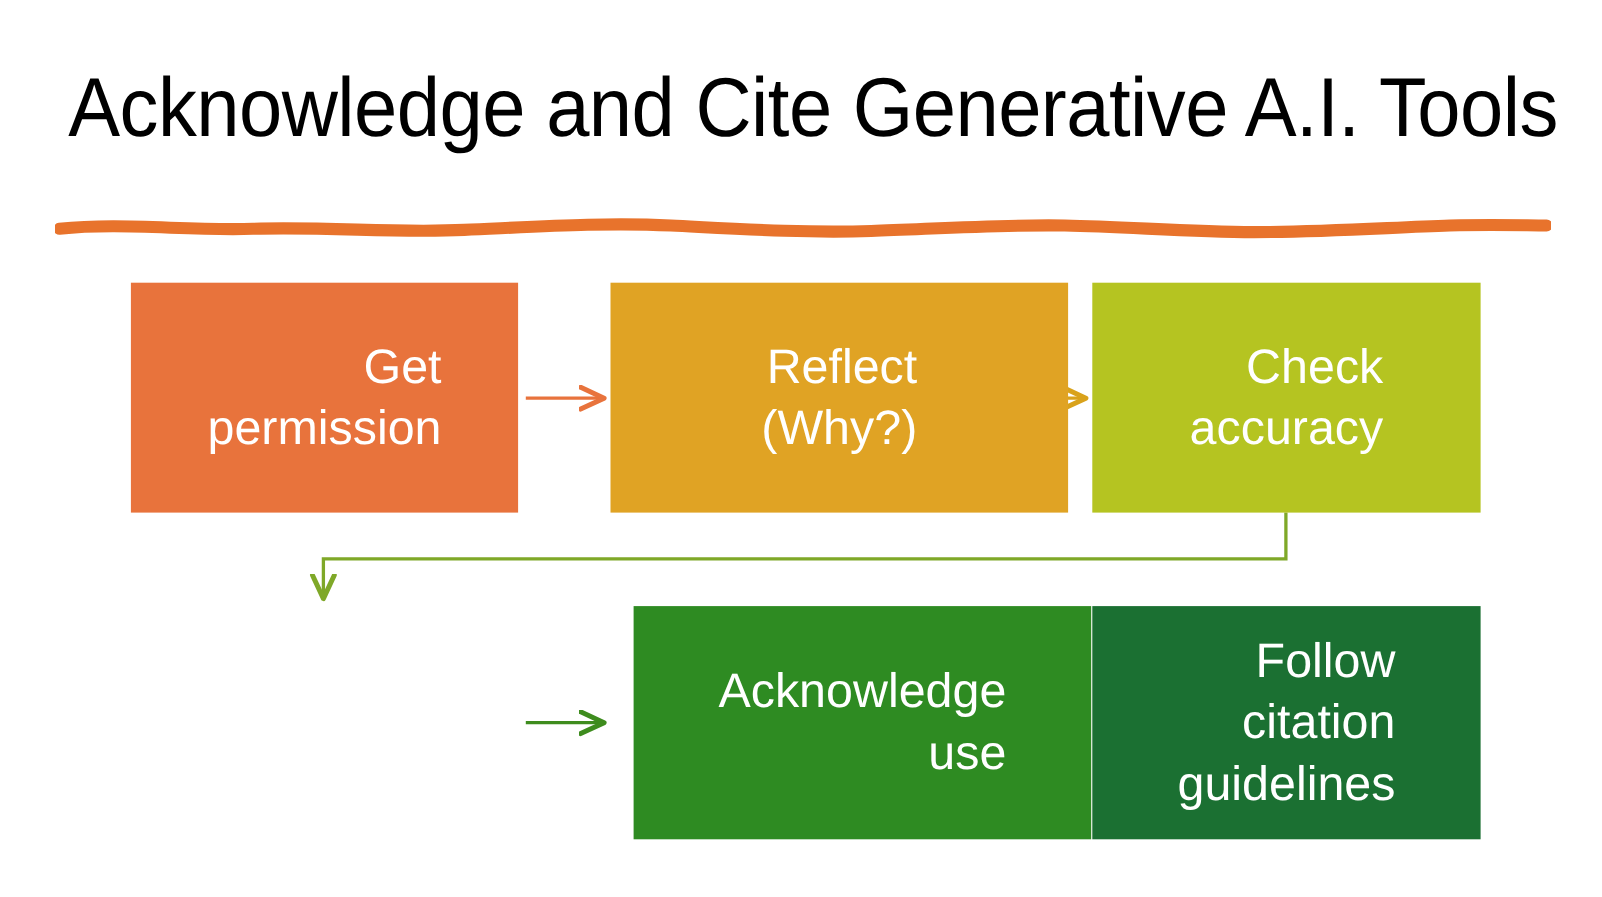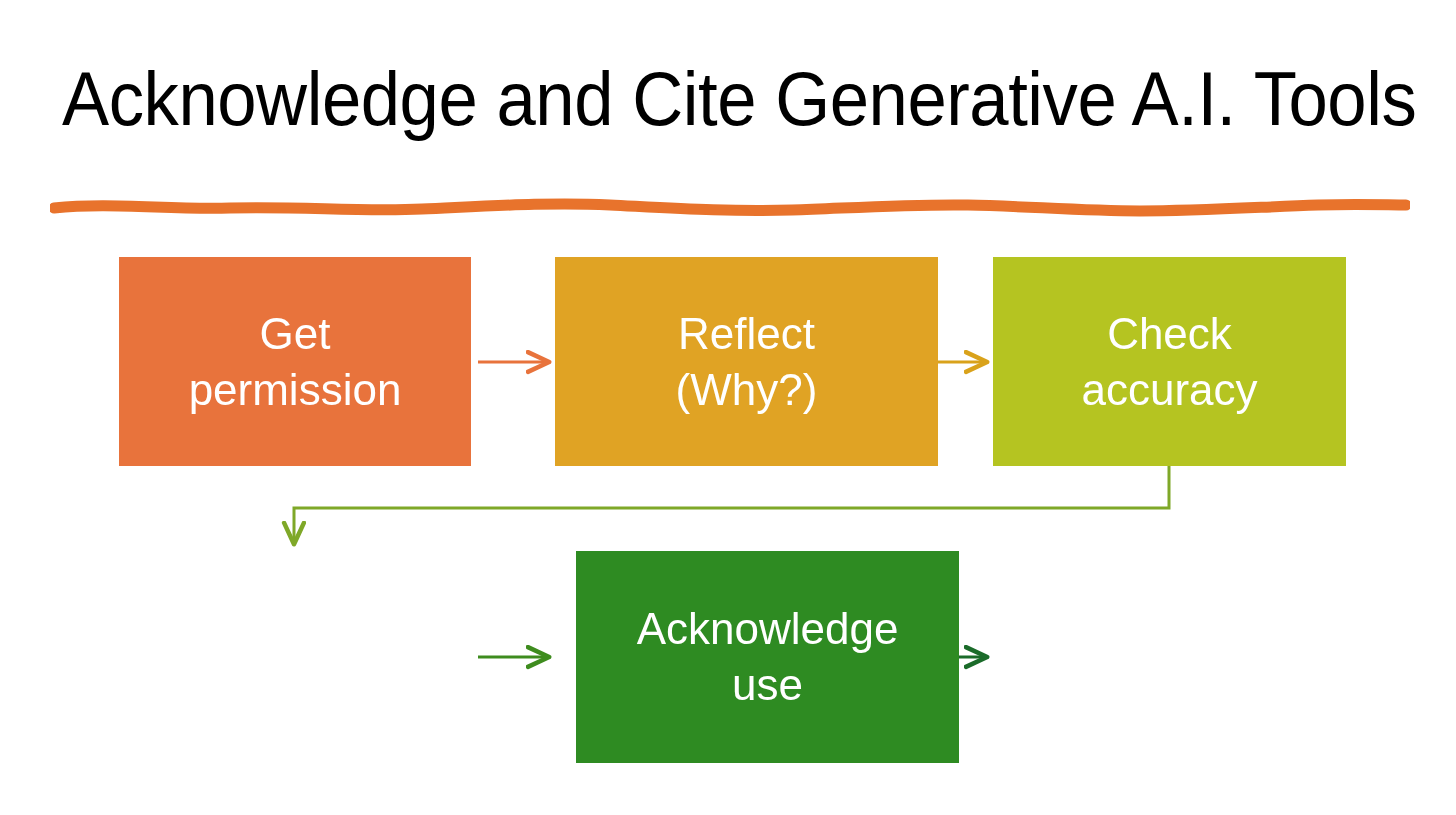--- a/index.html
+++ b/index.html
@@ -55,36 +55,36 @@
     pointer-events: none;
   }
 
   
   .node {
     position: absolute;
     box-sizing: border-box;
     display: flex;
     align-items: center;
     justify-content: center;
-    text-align: center;
+    text-align: right;
     color: #ffffff;
     font-family: "Liberation Sans", sans-serif;
     font-weight: 400;
     font-size: 44px;
     line-height: 56px;
     padding: 4px 10px;
     white-space: pre-line;
     cursor: default;
   }
 
   .node.r1 { top: 257px; height: 209px; }
   .node.r2 { top: 551px; height: 212px; }
 
   .node.c1 { left: 119px; width: 352px; }
-  .node.c2 { left: 555px; width: 383px; }
+  .node.c2 { left: 555px; width: 416px; }
   .node.c3 { left: 993px; width: 353px; }
 </style>
 </head>
 <body>
 
 <div id="slide" style="background: rgb(255, 255, 255);">
 
   <div id="slide-title" style="color: rgb(0, 0, 0);">Acknowledge and Cite Generative A.I. Tools</div>
 
   <svg id="divider" viewBox="0 0 1360 34" preserveAspectRatio="none">
@@ -126,14 +126,17 @@
 
   <div class="node r1 c1" style="background-color: rgb(232, 115, 60); color: rgb(255, 255, 255);">Get
 permission</div>
   <div class="node r1 c2" style="background-color: rgb(224, 163, 36); color: rgb(255, 255, 255);">Reflect
 (Why?)</div>
   <div class="node r1 c3" style="background-color: rgb(181, 196, 33); color: rgb(255, 255, 255);">Check
 accuracy</div>
 
   <div class="node r2 c2" style="background-color: rgb(46, 139, 34); color: rgb(255, 255, 255); margin-left: 21px;">Acknowledge
 use</div>
+  <div class="node r2 c3" style="background-color: rgb(27, 112, 50); color: rgb(255, 255, 255);">Follow
+citation
+guidelines</div>
 
 </div>
 
 </body></html>

